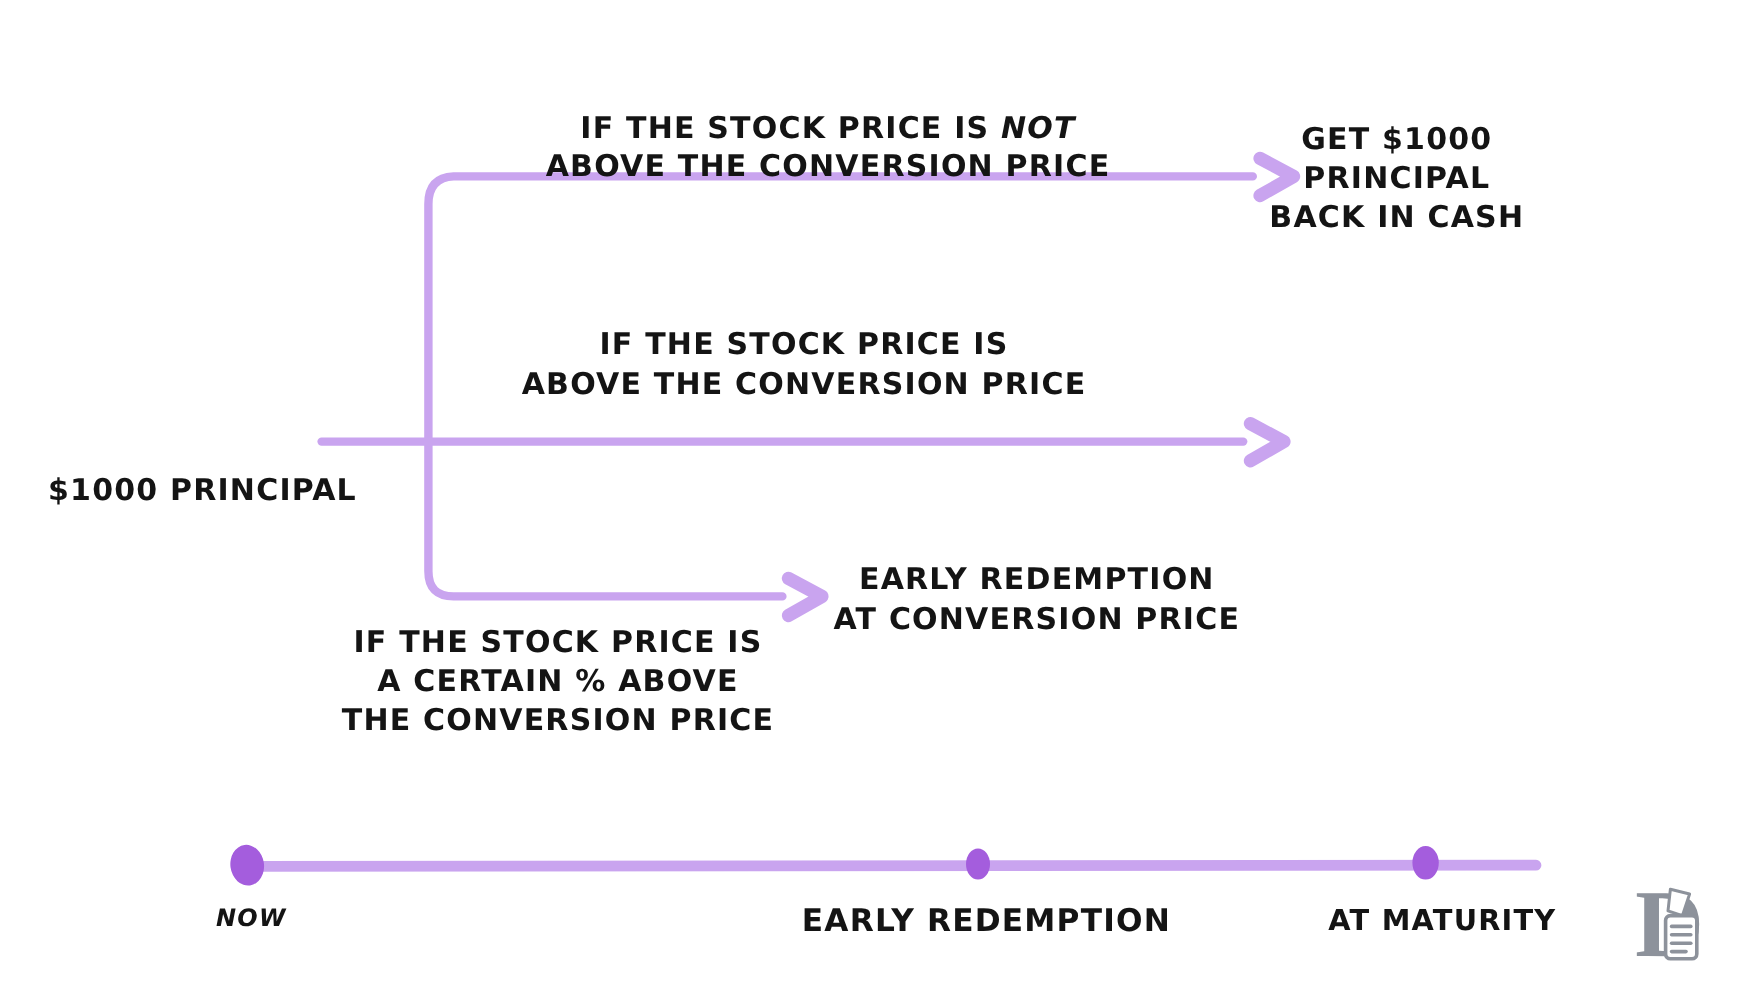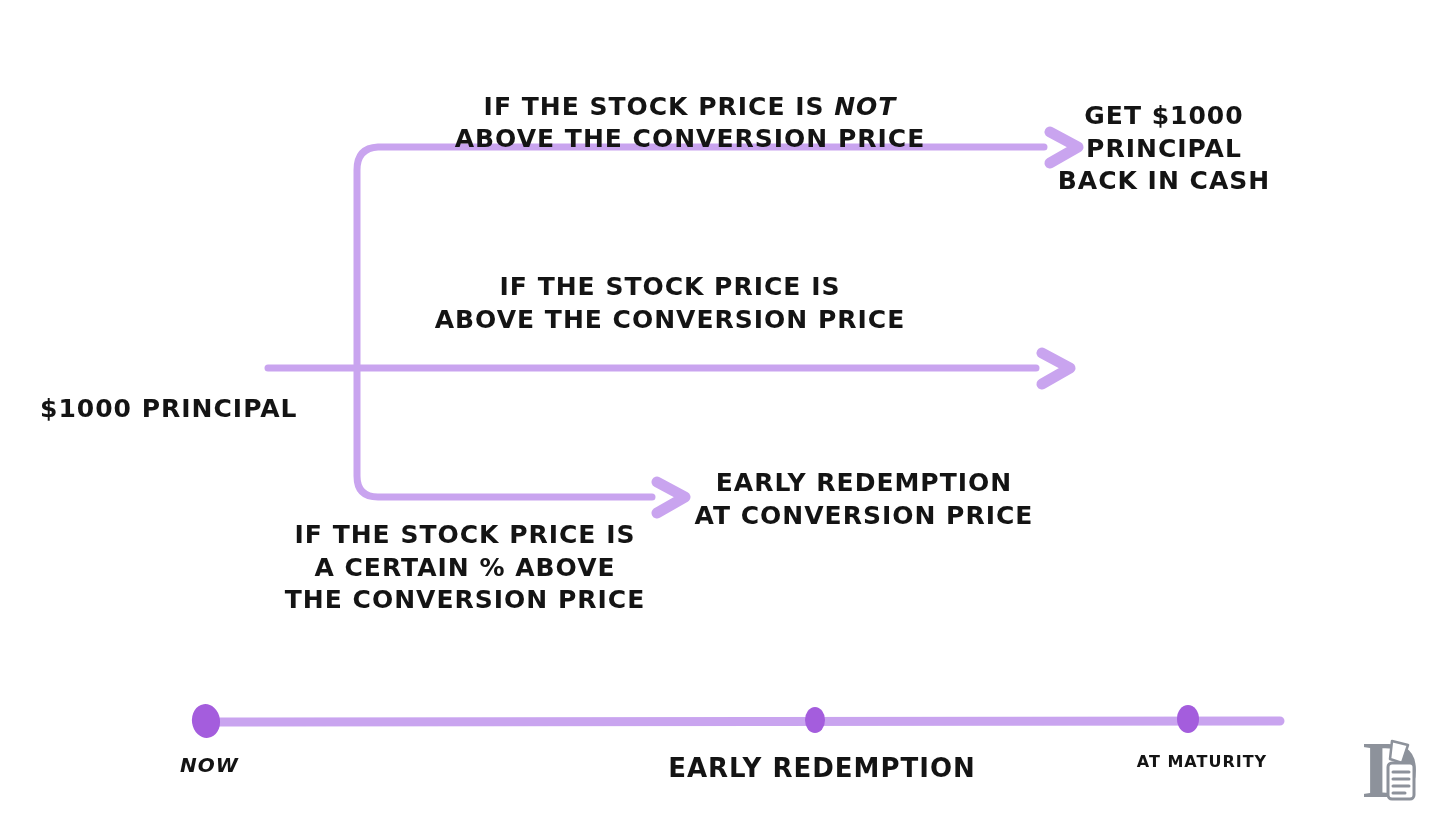--- a/index.html
+++ b/index.html
@@ -64,21 +64,21 @@
   #branch1-outcome  { left: 1164px; top: 100px; }
   
   #branch2-condition { left: 670px; top: 271px; }
   #branch2-outcome  { left: 1228px; top: 323px; }
   
   #branch3-outcome  { left: 864px; top: 467px; }
   #branch3-condition { left: 465px; top: 519px; }
   
   #timeline-label-now { left: 180px; top: 752px; font-size: 20px; font-style: italic; }
   #timeline-label-early { left: 822px; top: 752px; font-size: 26px; }
-  #timeline-label-maturity { left: 1202px; top: 752px; font-size: 16px; }
+  #timeline-label-maturity { left: 1202px; top: 752px; font-size: 24px; }
   #logo {
     position: absolute;
     left: 1364px;
     top: 731px;
     width: 64px;
     height: 82px;
   }
 </style>
 </head>
 <body>

